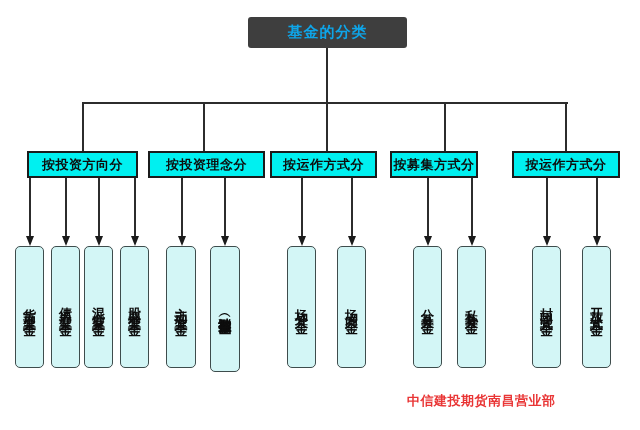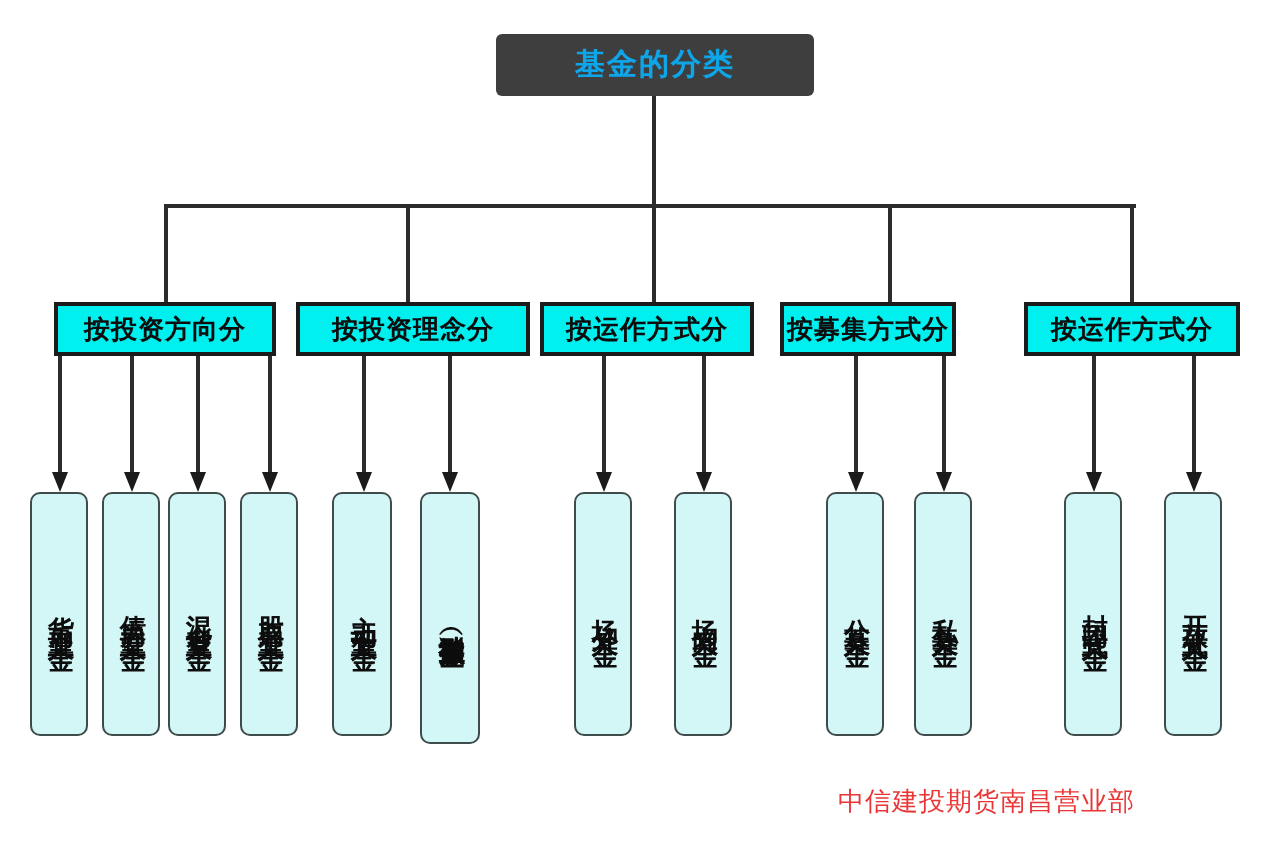--- a/index.html
+++ b/index.html
@@ -48,22 +48,22 @@
   }
   .l3-box .vtext{
     writing-mode:vertical-rl;line-height:1;
     font-size:13px;font-weight:bold;color:#0d0d0d;letter-spacing:4px;
     white-space:nowrap;
   }
   .l3-box.tall{height:126px;}
   .l3-box.tall .vtext{letter-spacing:0.5px;}
 
   .watermark{
-    position:absolute;left:419px;top:392px;
-    color:var(--c-watermark);font-size:13px;font-weight:normal;letter-spacing:0.5px;
+    position:absolute;left:407px;top:392px;
+    color:var(--c-watermark);font-size:13px;font-weight:bold;letter-spacing:0.5px;
     white-space:nowrap;
   }
 </style>
 </head>
 <body>
 
 <div class="canvas">
 
   <div class="title-box">
     <span>基金的分类</span>

